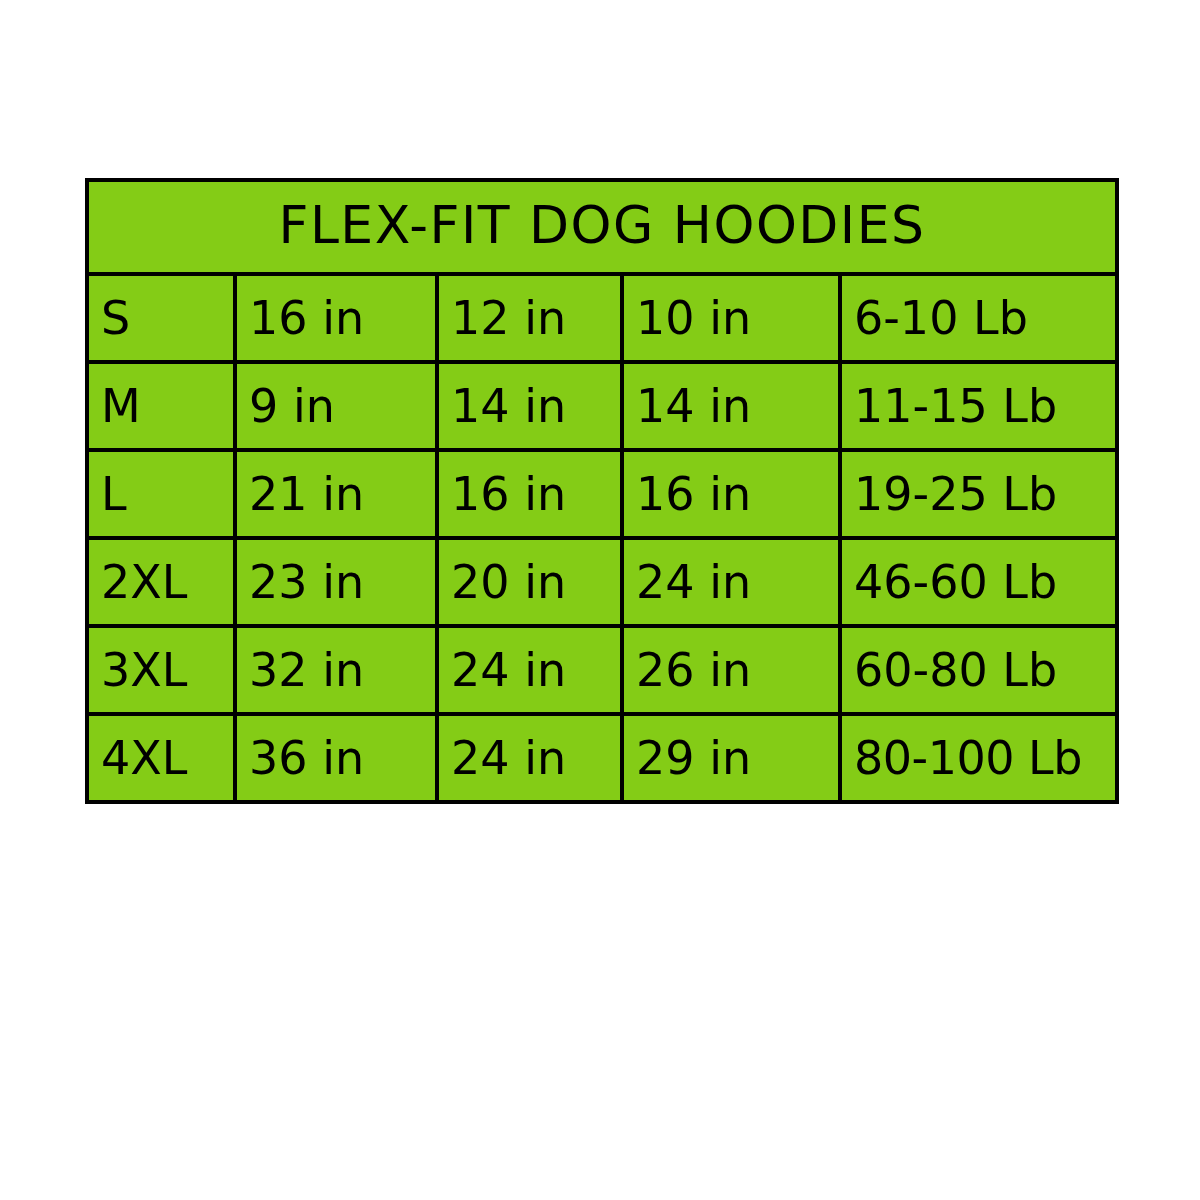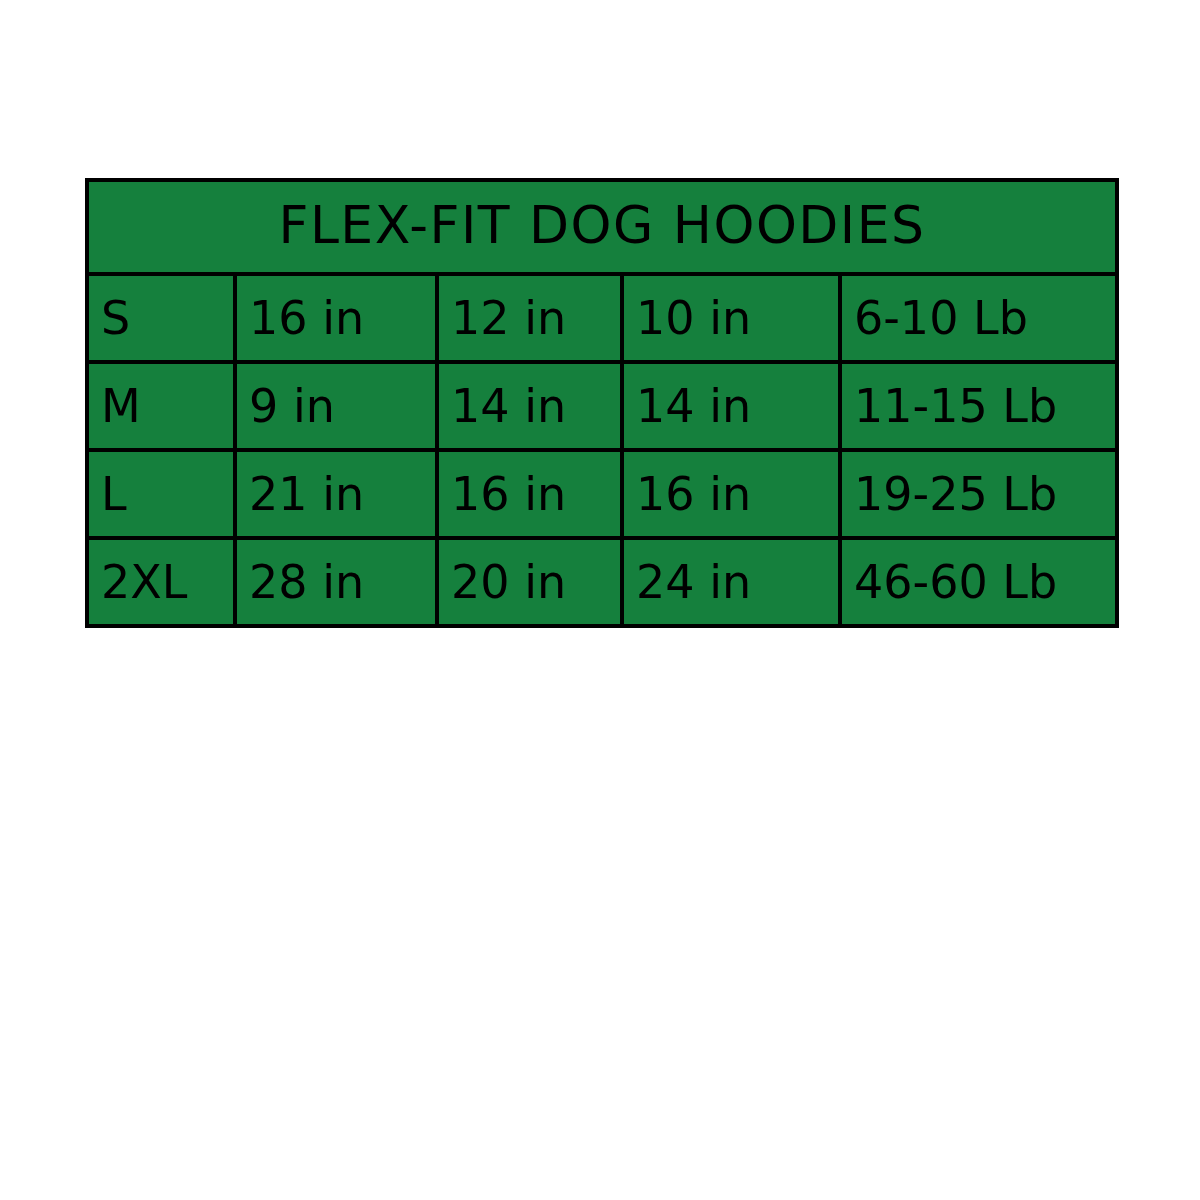--- a/index.html
+++ b/index.html
@@ -26,21 +26,21 @@
   .table-wrap {
     position: absolute;
     left: 85px;
     top: 178px;
     width: 1030px;
   }
   table.size-chart {
     border-collapse: collapse;
     table-layout: fixed;
     width: 1030px;
-    background: #15803d;
+    background: #84cc16;
   }
   table.size-chart td {
     border: 4px solid #000000;
     padding: 0;
     vertical-align: middle;
     font-weight: 400;
     line-height: 1;
   }
   .title-cell {
     text-align: center;
@@ -99,21 +99,35 @@
         </tr>
         <tr>
           <td class="body-cell">L</td>
           <td class="body-cell">21 in</td>
           <td class="body-cell">16 in</td>
           <td class="body-cell">16 in</td>
           <td class="body-cell">19-25 Lb</td>
         </tr>
         <tr>
           <td class="body-cell">2XL</td>
-          <td class="body-cell">28 in</td>
+          <td class="body-cell">23 in</td>
           <td class="body-cell">20 in</td>
           <td class="body-cell">24 in</td>
           <td class="body-cell">46-60 Lb</td>
+        </tr>
+        <tr>
+          <td class="body-cell">3XL</td>
+          <td class="body-cell">32 in</td>
+          <td class="body-cell">24 in</td>
+          <td class="body-cell">26 in</td>
+          <td class="body-cell">60-80 Lb</td>
+        </tr>
+        <tr>
+          <td class="body-cell">4XL</td>
+          <td class="body-cell">36 in</td>
+          <td class="body-cell">24 in</td>
+          <td class="body-cell">29 in</td>
+          <td class="body-cell tight">80-100 Lb</td>
         </tr>
       </tbody>
     </table>
   </div>
 </div>
 
 </body></html>

